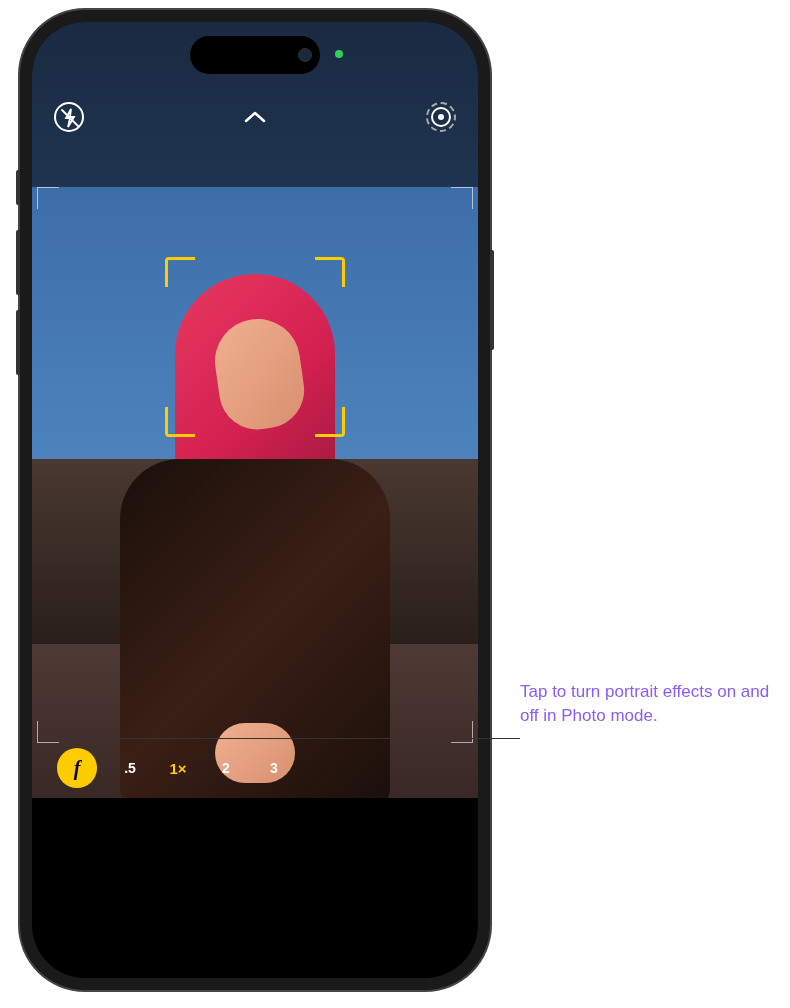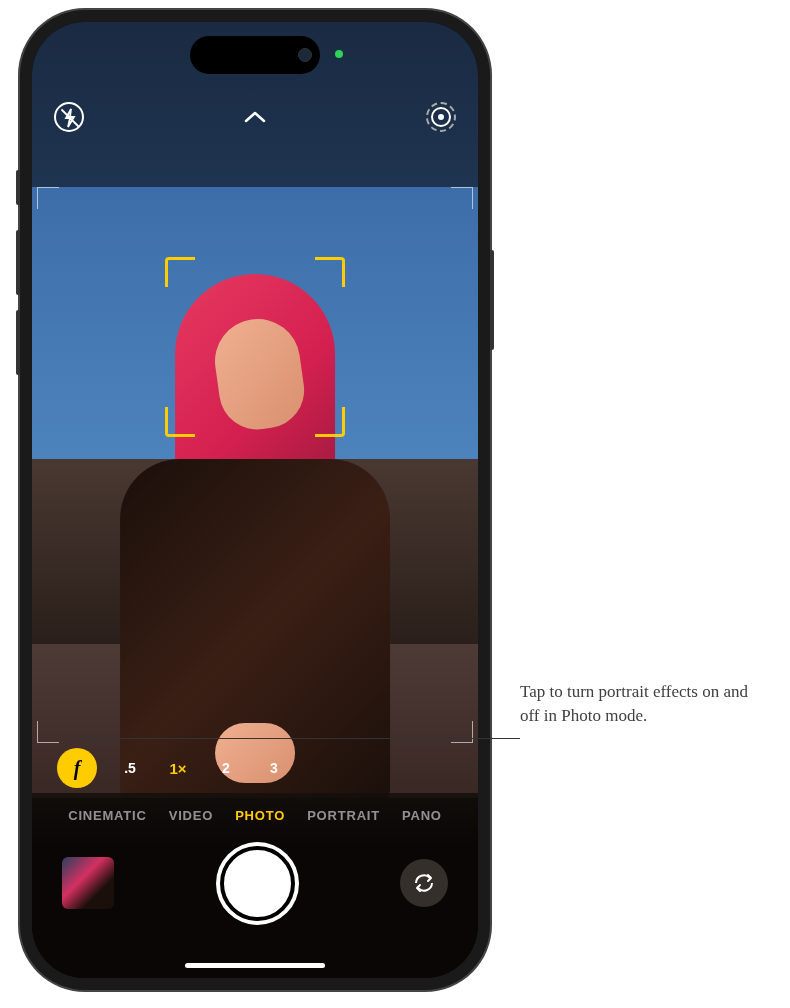--- a/index.html
+++ b/index.html
@@ -421,22 +421,21 @@
       border-radius: 3px;
     }
     
     .callout {
       position: absolute;
       left: 520px;
       top: 680px;
       width: 250px;
       font-size: 17px;
       line-height: 1.4;
-      color: #404040;
-      font-family: Liberation Serif, serif;
+      color: #8b5cf6;
     }
     
     .callout-line {
       position: absolute;
       left: 75px;
       top: 738px;
       width: 445px;
       height: 1px;
       background: #333;
       z-index: 200;
@@ -513,40 +512,18 @@
         <div class="depth-button">
           <span>f</span>
         </div>
         <div class="zoom-level">.5</div>
         <div class="zoom-level active">1×</div>
         <div class="zoom-level">2</div>
         <div class="zoom-level">3</div>
       </div>
     </div>
 
-    <div class="bottom-area">
-      <div class="mode-selector">
-        <span class="mode-item">CINEMATIC</span>
-        <span class="mode-item">VIDEO</span>
-        <span class="mode-item active">PHOTO</span>
-        <span class="mode-item">PORTRAIT</span>
-        <span class="mode-item">PANO</span>
-      </div>
-
-      <div class="capture-row">
-        <div class="thumbnail"></div>
-        <div class="shutter"></div>
-        <div class="flip-camera">
-          <svg width="26" height="26" viewBox="0 0 26 26">
-            <path d="M5 13 A8 8 0 0 1 19 8 M21 13 A8 8 0 0 1 7 18" stroke="#fff" stroke-width="2" fill="none"></path>
-            <path d="M17 5 L20 8 L17 11 M9 21 L6 18 L9 15" stroke="#fff" stroke-width="2" fill="none" stroke-linecap="round" stroke-linejoin="round"></path>
-          </svg>
-        </div>
-      </div>
-
-      <div class="home-indicator"></div>
-    </div>
 
   </div>
 </div>
 
 <div class="callout-line"></div>
 <div class="callout">Tap to turn portrait effects on and off in Photo mode.</div>
 
 </body></html>

